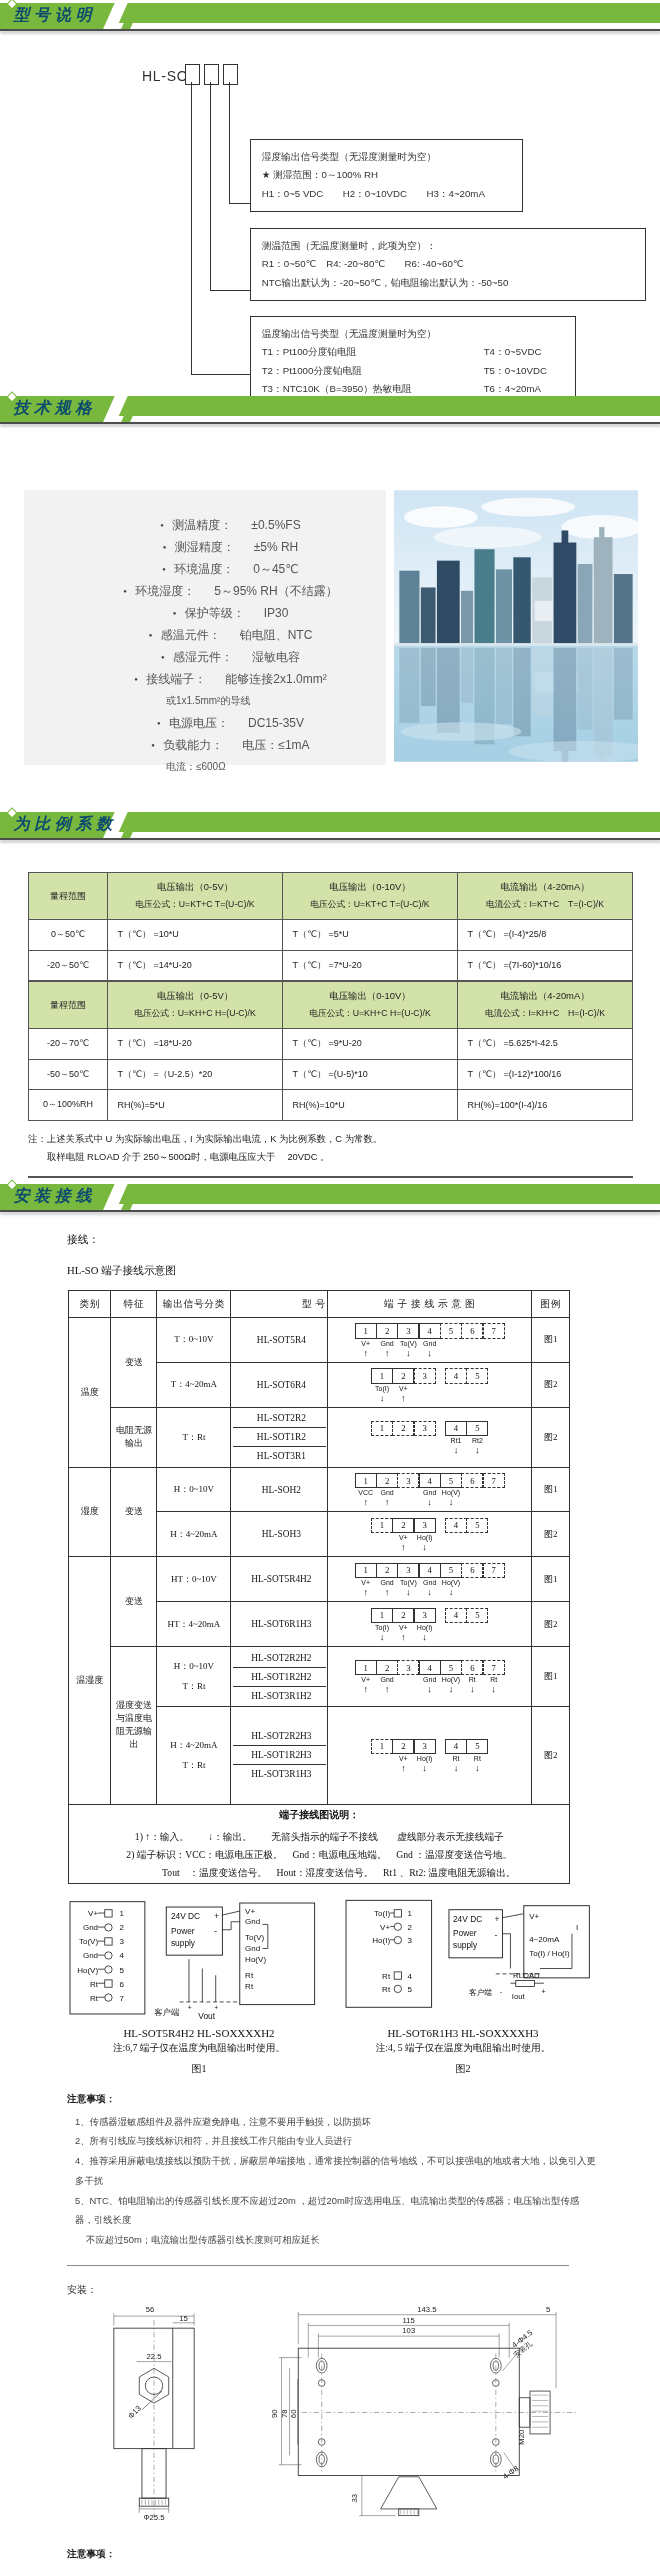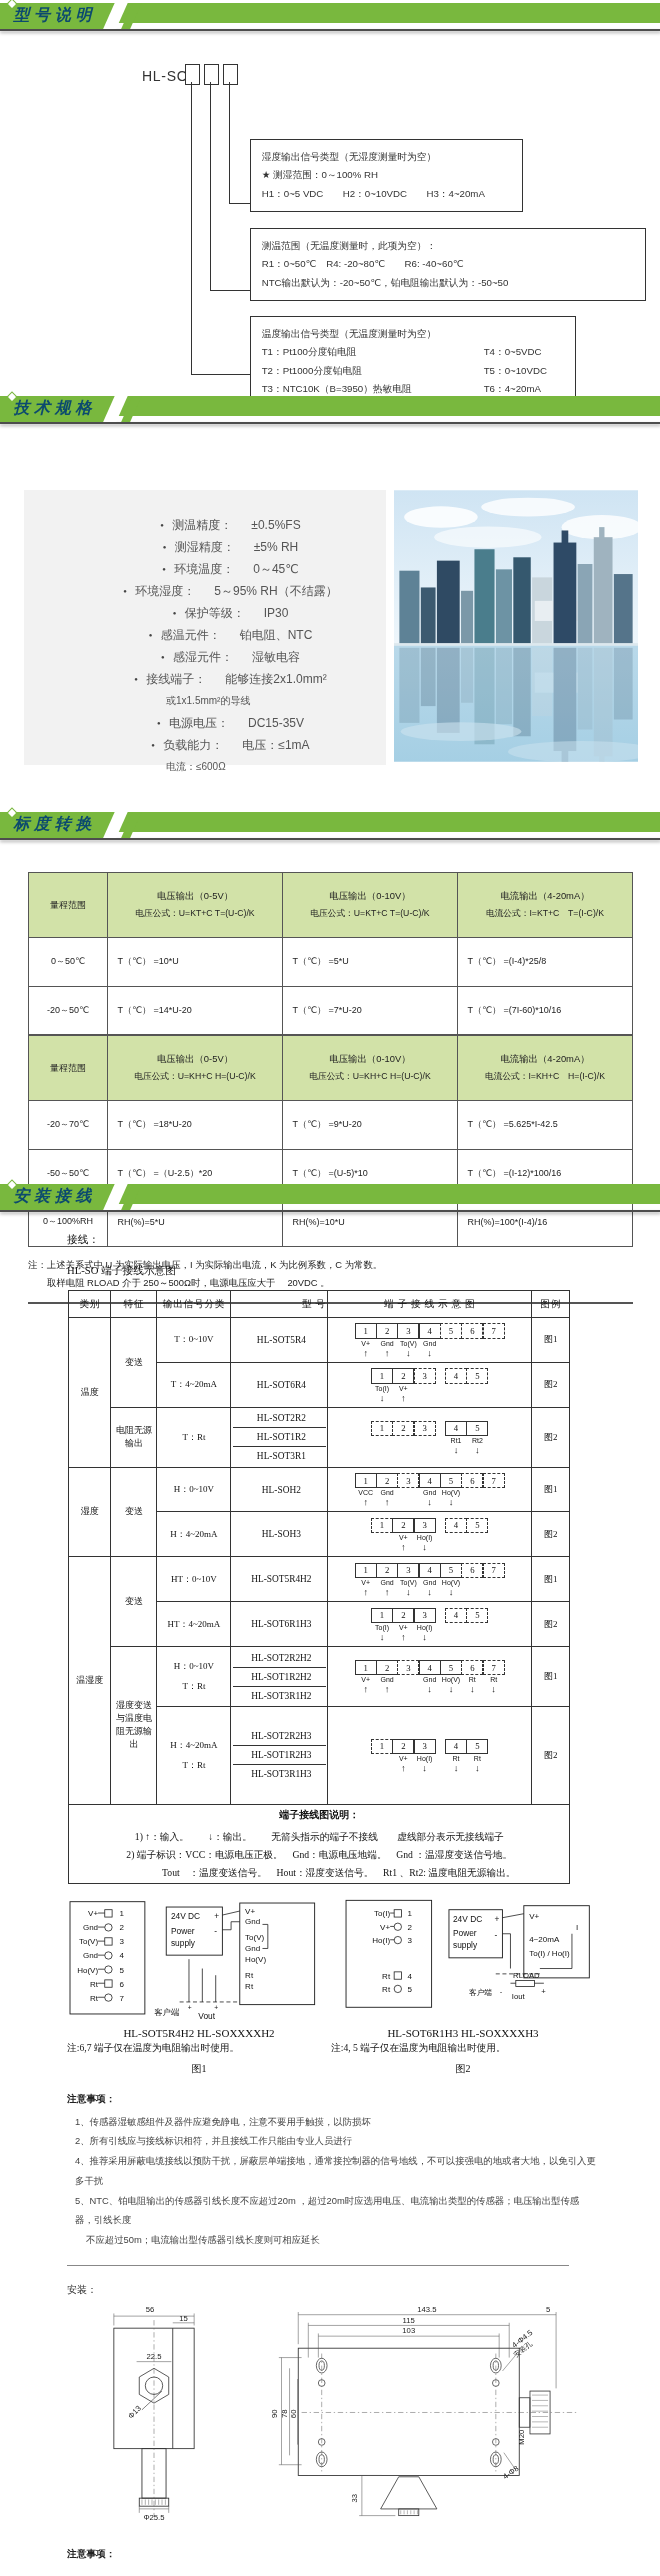--- a/index.html
+++ b/index.html
@@ -33,21 +33,21 @@
   .spec-item{display:flex;font-size:12px;color:#555;line-height:22px;justify-content:center;}
   .spec-item .lbl{width:79px;position:relative;}
   .spec-item .lbl::before{content:'●';position:absolute;left:-12px;font-size:6px;color:#444;}
   .spec-cont{display:flex;font-size:10px;color:#555;line-height:22px;}
   .spec-cont .pad{width:79px;}
   #photo-wrap{width:244px;height:272px;margin-left:8px;}
 
   
   #scale-block{position:absolute;left:28px;top:872px;width:605px;}
   table.scale{border-collapse:collapse;width:605px;table-layout:fixed;}
-  table.scale td{border:0.7px solid #555;font-size:9px;color:#222;text-align:center;padding:11px 4px;}
+  table.scale td{border:0.7px solid #555;font-size:9px;color:#222;text-align:center;padding:2px 4px;}
   table.scale .range-col{width:70px;}
   table.scale tr.head td{background:#d2e2a8;height:42px;}
   table.scale tr.head .t{font-size:9.4px;margin-bottom:5.4px;}
   table.scale tr.head .f{font-size:8.7px;}
   table.scale tr.data td{height:25.5px;}
   table.scale tr.data td.formula{text-align:left;padding-left:9.4px;}
   table.scale{border-top:1.7px solid #222;}
   .scale-note{font-size:9.4px;color:#222;margin-top:9.4px;line-height:1.9;}
   .scale-note .ind{padding-left:19px;}
   .scale-hr{margin-top:10.7px;height:1.3px;background:#555;}
@@ -81,21 +81,21 @@
   .legend-notes{text-align:left;padding:4px 6.7px;}
   .legend-notes .t{font-size:10px;font-weight:bold;margin-bottom:4px;}
   .legend-notes div{font-size:9.7px;line-height:1.85;}
   .legend-notes .ind{padding-left:39px;}
 
   
   #figures-row{display:flex;margin-top:10.7px;}
   .figure{width:264px;}
   .figure svg{display:block;}
   .fig-caption{font-size:11px;text-align:center;margin-top:1.3px;color:#111;}
-  .fig-note{font-size:9.7px;margin-top:2.7px;color:#111;}
+  .fig-note{font-size:9.7px;text-align:center;margin-top:2.7px;color:#111;}
   .fig-label{font-size:10px;text-align:center;margin-top:6.7px;color:#111;}
 
   
   .notes{font-family:"Liberation Sans","DejaVu Sans",sans-serif;margin-top:17.4px;}
   .notes .nt{font-size:9.7px;font-weight:bold;color:#222;margin-bottom:5.4px;}
   .notes .ni{font-size:9.4px;color:#444;line-height:2.1;padding-left:8px;}
   .wb-hr{margin-top:14.8px;height:1.3px;background:#888;width:502px;}
   .install-label{font-family:"Liberation Sans","DejaVu Sans",sans-serif;font-size:10px;color:#333;margin:17.4px 0 6.7px 0;}
   #drawings-row{display:flex;align-items:center;}
   svg text{font-family:"Liberation Sans","DejaVu Sans",sans-serif;}
@@ -252,21 +252,21 @@
         <ellipse cx="100" cy="360" rx="90" ry="14" fill="#cde3ef" opacity="0.6"></ellipse>
         <ellipse cx="280" cy="390" rx="110" ry="16" fill="#cde3ef" opacity="0.5"></ellipse>
       </svg>
     </div>
   </div>
 
   <div class="banner" style="top:810px;">
     <div class="strip"></div>
     <div class="tab"></div>
     <div class="diamond"></div>
-    <div class="title">标度转换</div>
+    <div class="title">为比例系数</div>
     <div class="rule"></div>
   </div>
 
   <div id="scale-block">
     <table class="scale">
       <tbody>
           <tr class="head">
         <td class="range-col">量程范围</td>
         <td>
               <div class="t">电压输出（0-5V）</div>

